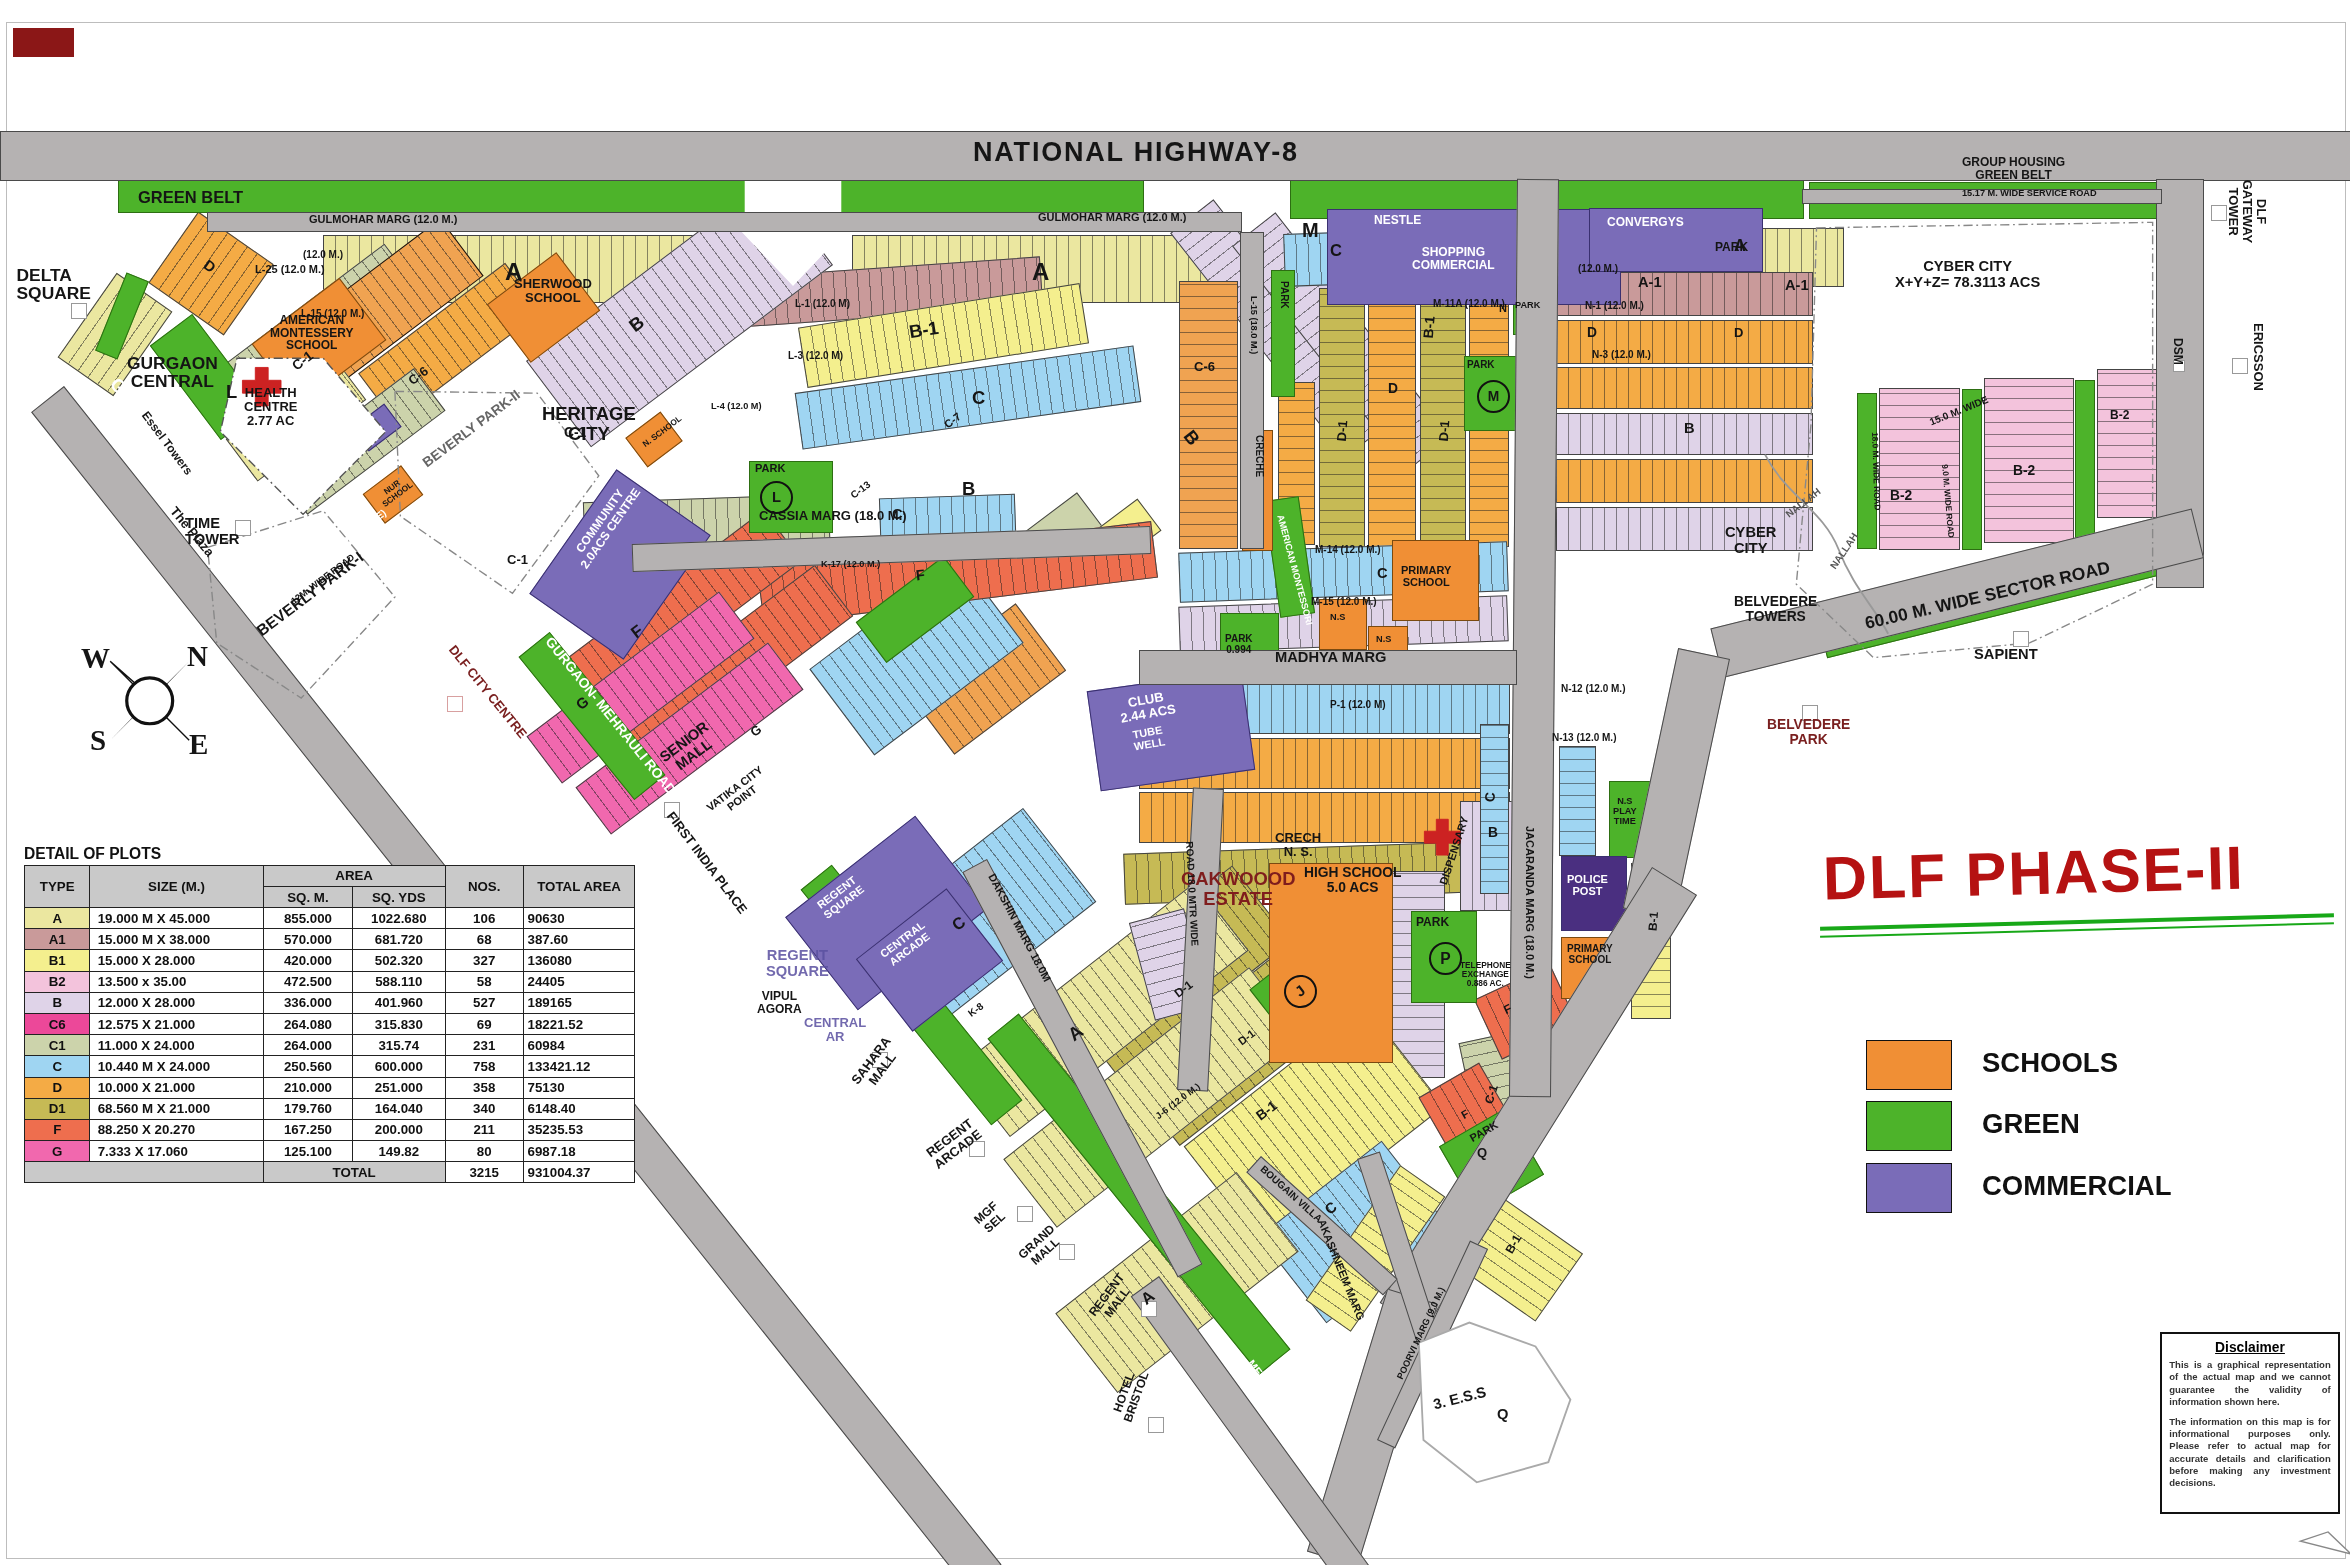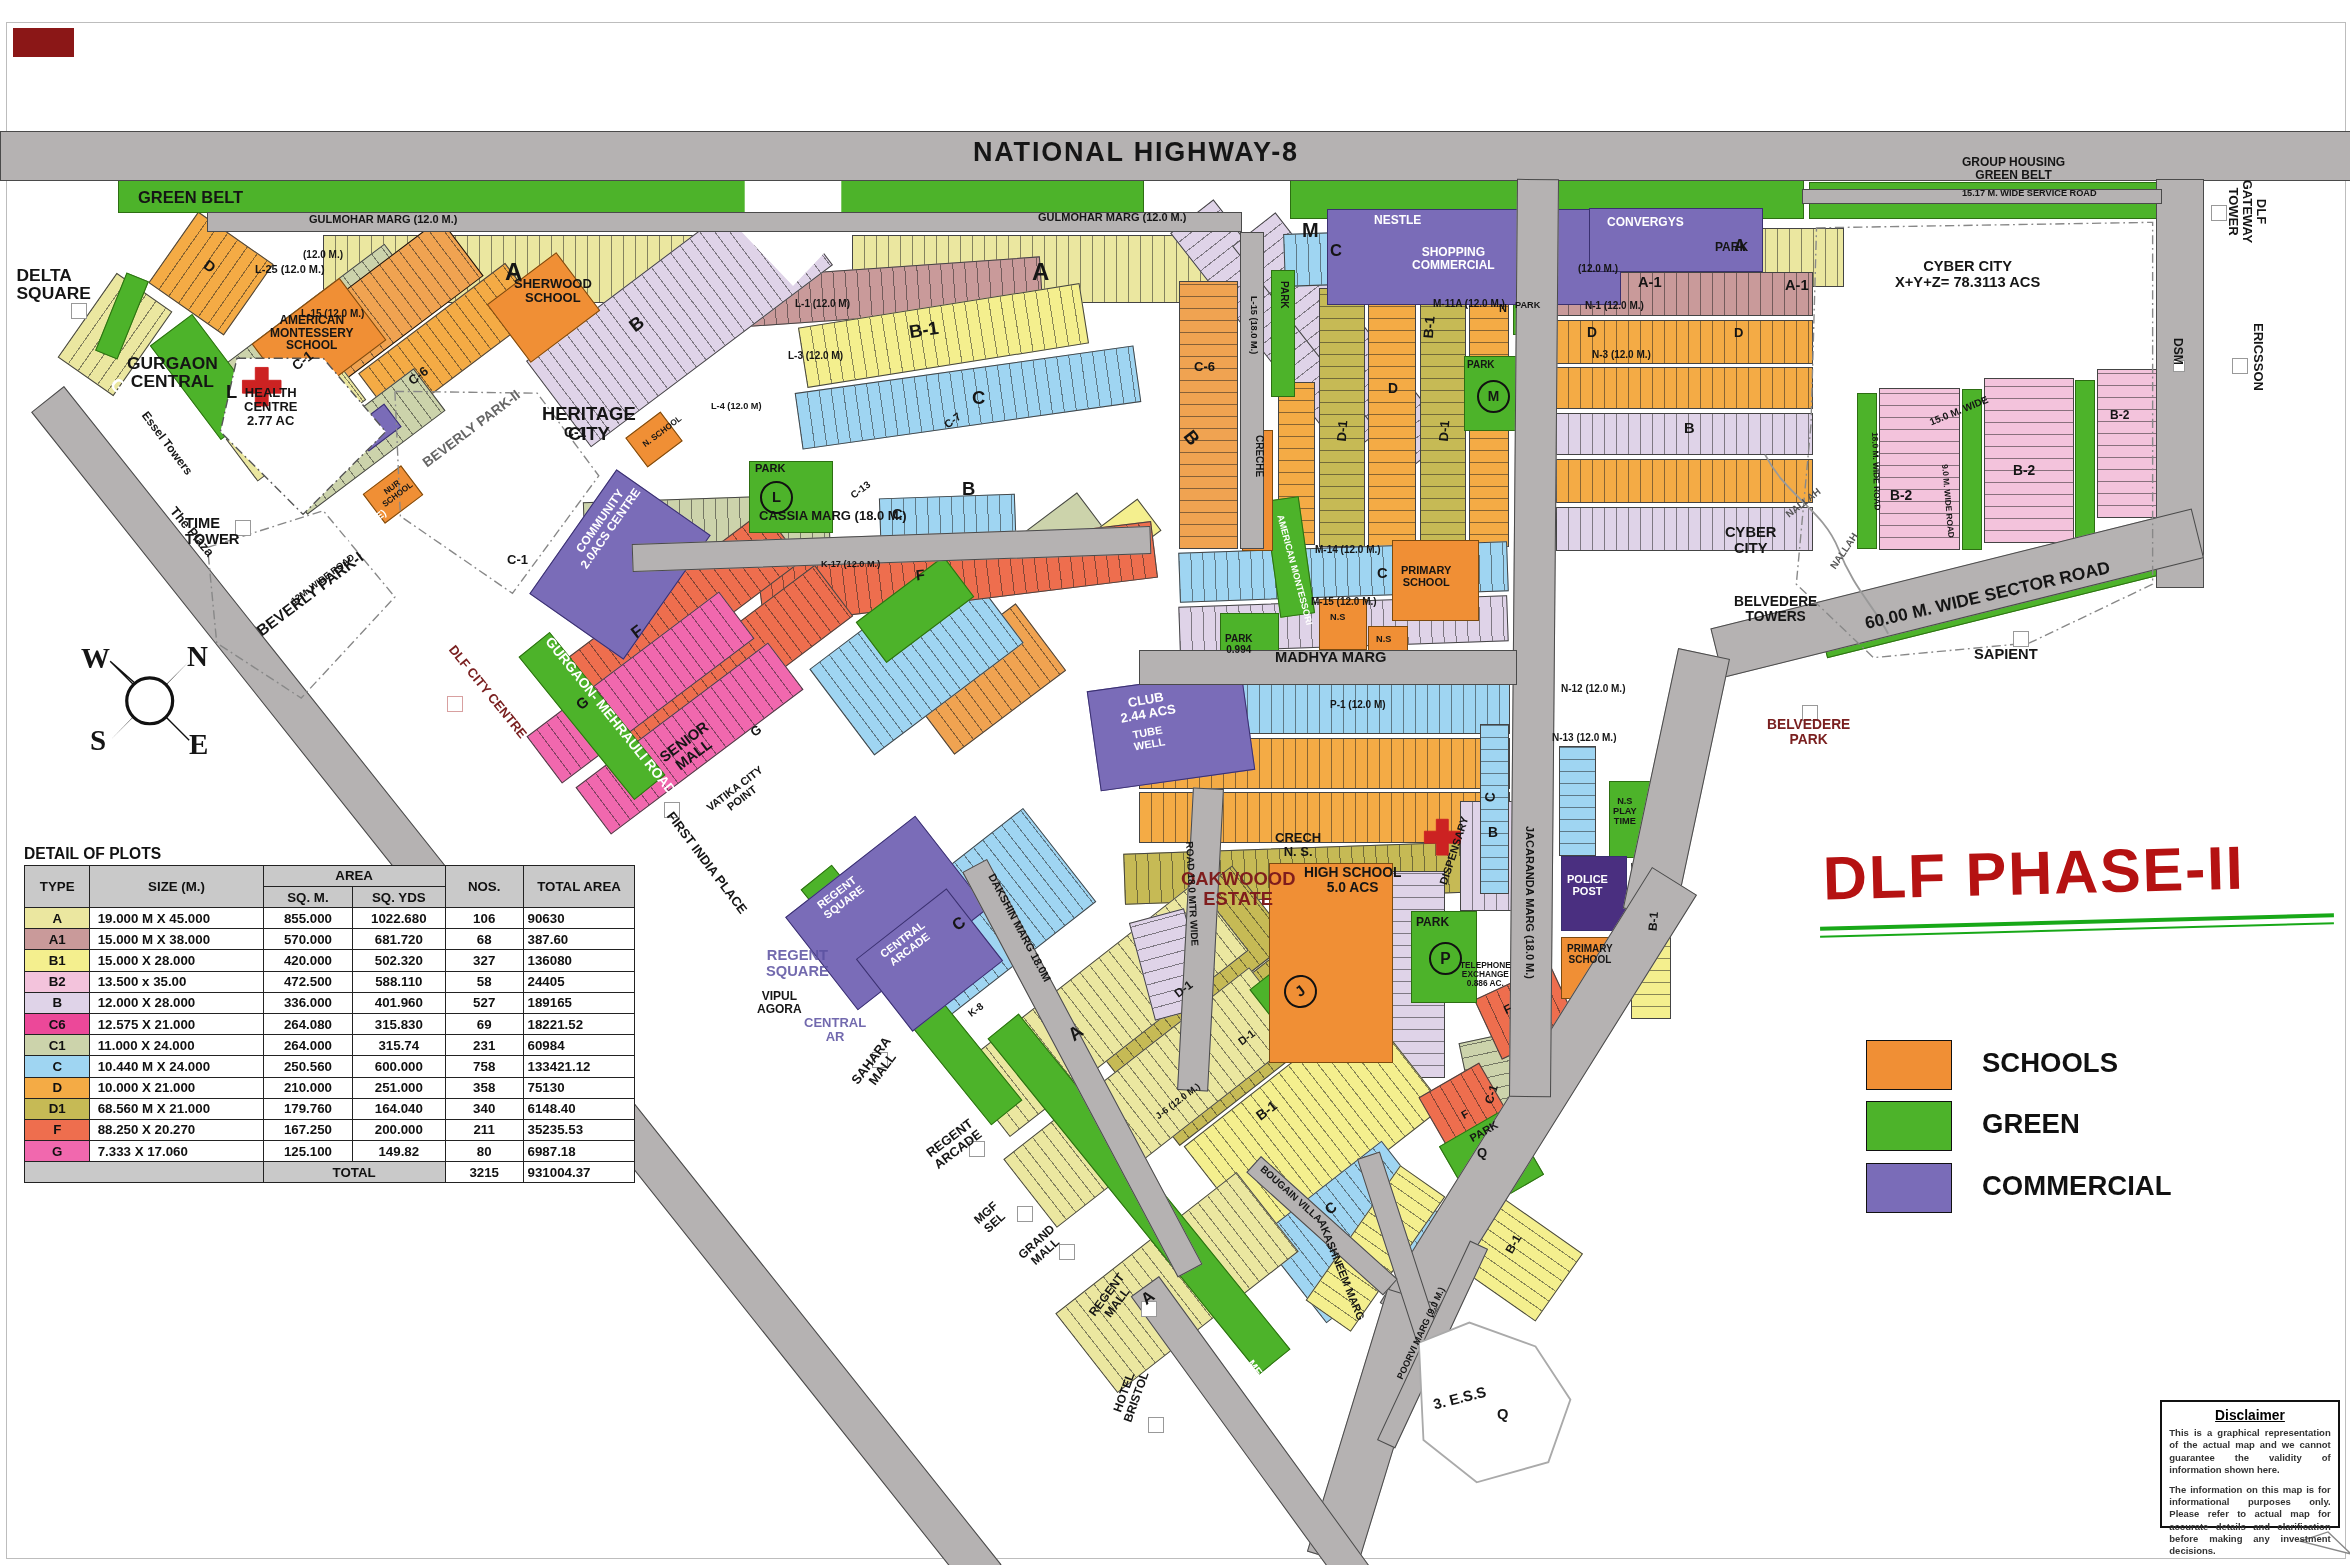--- a/index.html
+++ b/index.html
@@ -39,21 +39,21 @@
   #plots table{border-collapse:collapse;background:#fff}
   #plots th,#plots td{border:1.5px solid #222;font-size:13.3px;font-weight:bold;color:#111;padding:0.9px 3.7px;text-align:center;height:18.4px}
   #plots th{background:#c9c9c9}
   #plots .sz{text-align:left;padding-left:7.3px}
   #plots .tot{text-align:left}
   .tA{background:#ebe7a0}.tA1{background:#c99a9a}.tB1{background:#f4ef8e}.tB2{background:#f3c3dc}
   .tB{background:#dfd3e8}.tC6{background:#ec4899}.tC1{background:#ccd3ab}.tC{background:#9fd5f2}
   .tD{background:#f4ab45}.tD1{background:#c6ba55}.tF{background:#ee6e4e}.tG{background:#f168ae}
   .grayc{background:#c9c9c9}
   
-  #disc{position:absolute;left:2160px;top:1400px;width:180px;height:128px;border:2.8px solid #111;background:#fff;z-index:45;padding:5.5px 7.3px;box-sizing:border-box}
+  #disc{position:absolute;left:2160px;top:1332px;width:180px;height:182px;border:2.8px solid #111;background:#fff;z-index:45;padding:5.5px 7.3px;box-sizing:border-box}
   #disc .dttl{font-size:13.8px;font-weight:bold;text-decoration:underline;text-align:center;margin-bottom:4.6px}
   #disc p{font-size:9.5px;line-height:1.3;color:#333;text-align:justify;margin:0 0 7.3px 0;font-weight:bold}
 </style>
 </head>
 <body>
 
 <div id="map">
   <div class="frame"></div>
   <div class="redbox"></div>
 

